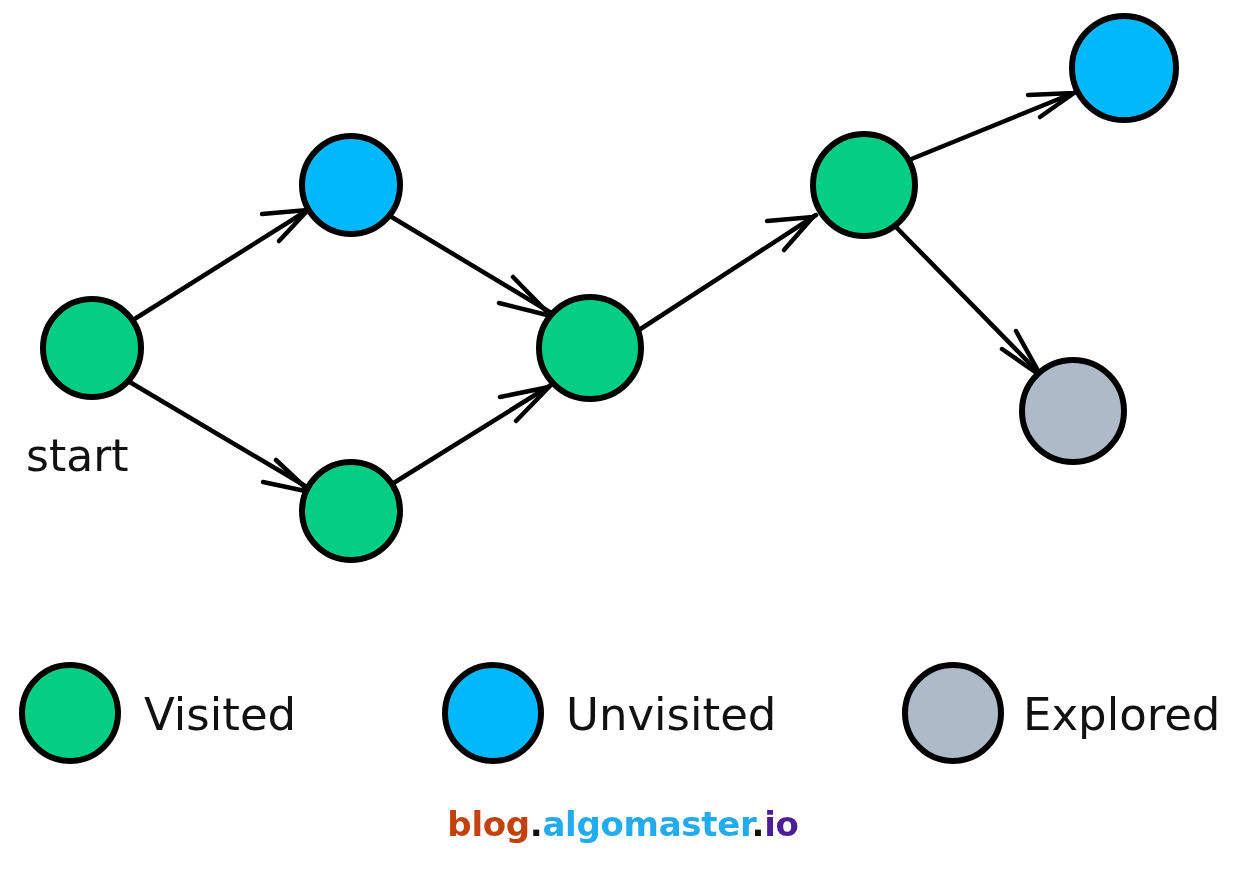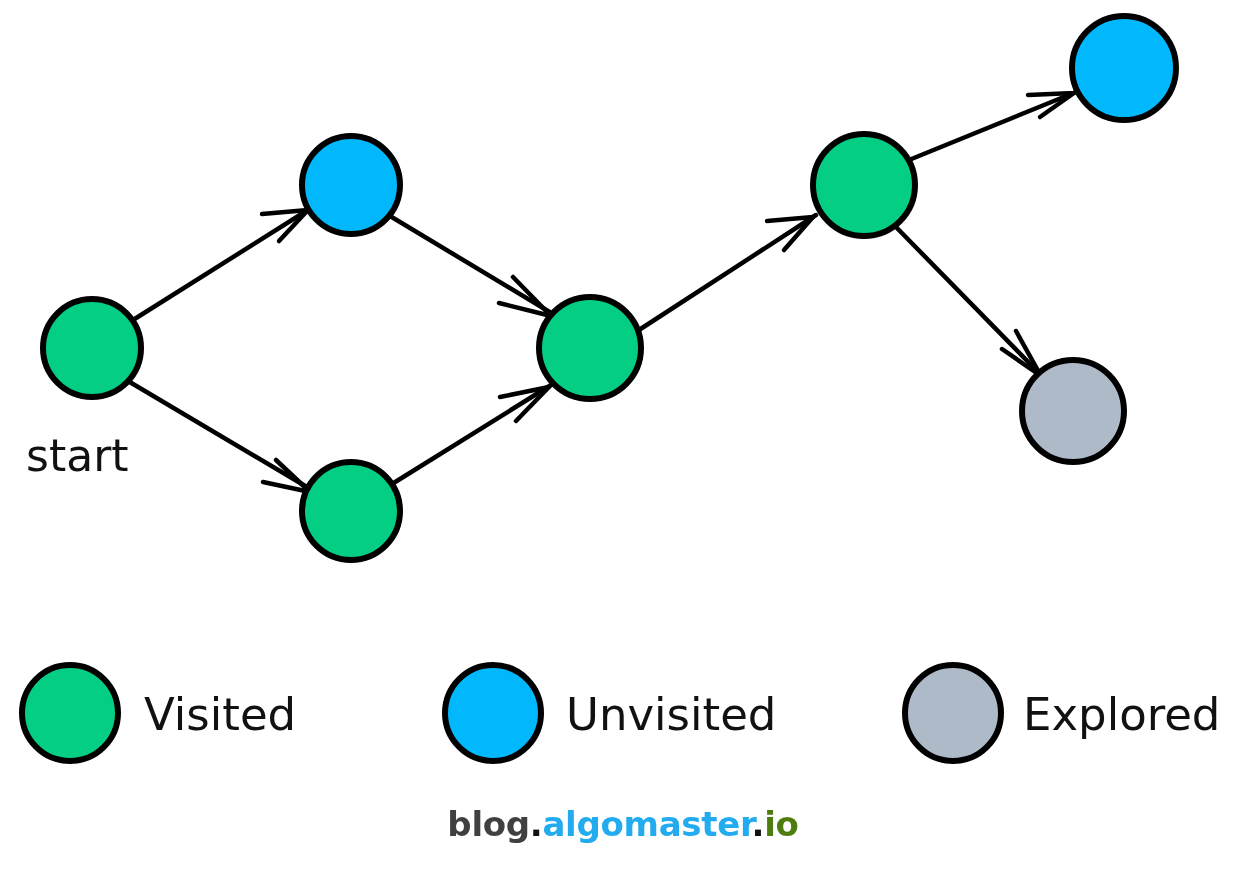--- a/index.html
+++ b/index.html
@@ -64,24 +64,24 @@
     left: 0;
     top: 804px;
     width: 1246px;
     text-align: center;
     font-family: "DejaVu Sans", sans-serif;
     font-size: 34px;
     font-weight: bold;
     letter-spacing: -0.3px;
     white-space: nowrap;
   }
-  .brand-blog { color: #404040; }
+  .brand-blog { color: #c2410c; }
   .brand-dot  { color: #111111; }
   .brand-algomaster { color: #22ABEE; margin-top: 26px; }
-  .brand-io { color: #4d7c0f; }
+  .brand-io { color: #4c1d95; }
 </style>
 </head>
 <body>
 
 <div id="canvas-root">
 
   <svg id="diagram-svg" viewBox="0 0 1246 874" xmlns="http://www.w3.org/2000/svg">
 
     <g>
 

